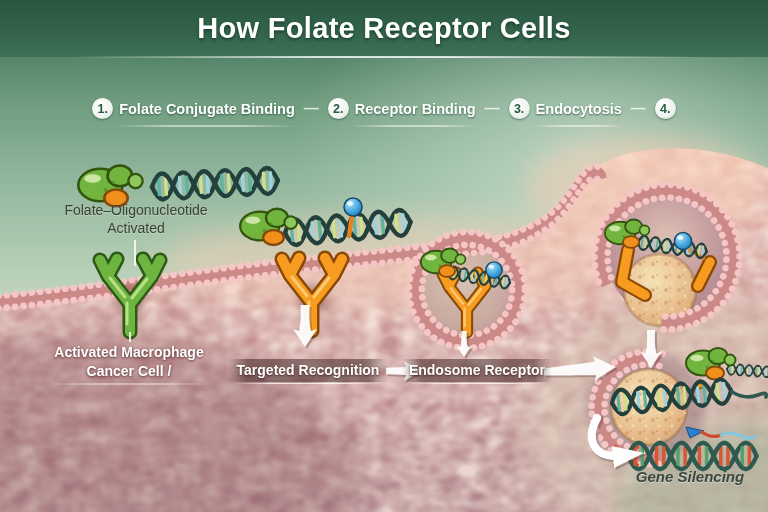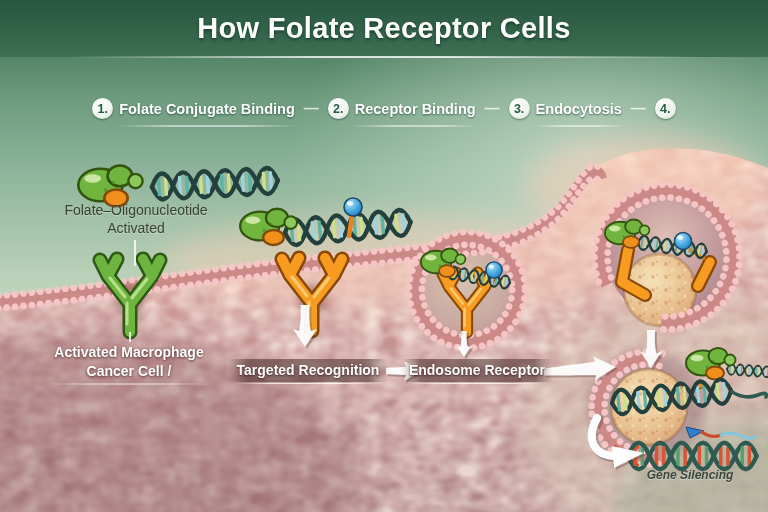--- a/index.html
+++ b/index.html
@@ -42,21 +42,21 @@
     line-height:1.35;text-shadow:0 1px 3px rgba(70,25,25,.9);}
   #ann-cell::after{content:"";position:absolute;left:8%;right:8%;bottom:-4px;height:2px;
     background:linear-gradient(90deg,rgba(255,255,255,0),rgba(255,255,255,.4) 30% 70%,rgba(255,255,255,0));}
   .flowlabel{position:absolute;height:23px;line-height:23px;color:#fff;font-size:14px;
     font-weight:bold;text-align:center;text-shadow:0 1px 2px rgba(60,25,25,.85);
     background:linear-gradient(90deg,rgba(70,44,42,0),rgba(70,44,42,.55) 12% 88%,rgba(70,44,42,0));}
   .flowlabel::after{content:"";position:absolute;left:4%;right:4%;bottom:-2px;height:1.5px;
     background:linear-gradient(90deg,rgba(255,255,255,0),rgba(255,255,255,.75) 25% 75%,rgba(255,255,255,0));}
   #ann-tr{left:228px;top:359px;width:160px;}
   #ann-ef{left:402px;top:359px;width:150px;}
-  #ann-gs{left:612px;top:468px;width:156px;color:#3a463e;font-size:12px;font-style:italic;
+  #ann-gs{left:612px;top:468px;width:156px;color:#3a463e;font-size:15px;font-style:italic;
     font-weight:bold;text-shadow:0 1px 1px rgba(255,255,255,.45);}
 </style>
 </head>
 <body>
 
 <div class="scene">
 
 <svg viewBox="0 0 768 512" width="768" height="512">
   <defs>
     <style>

